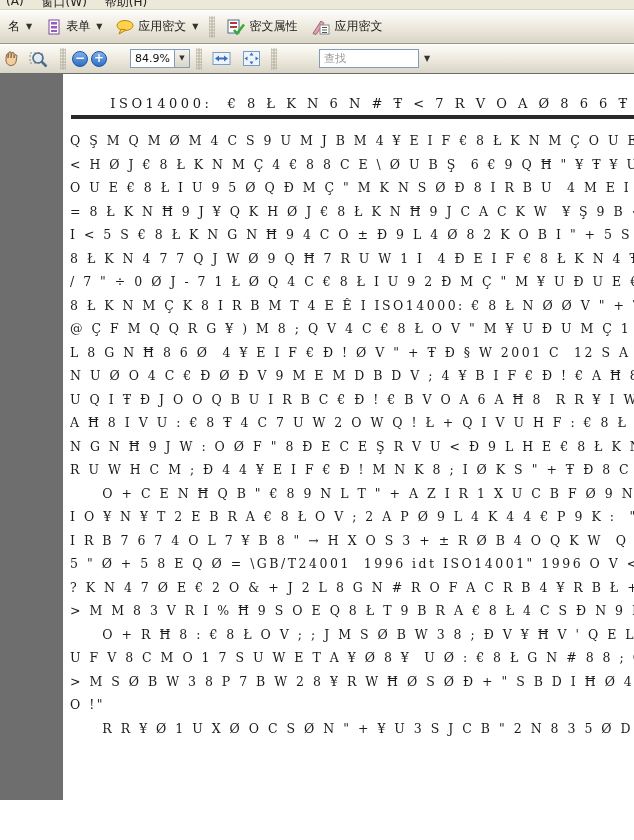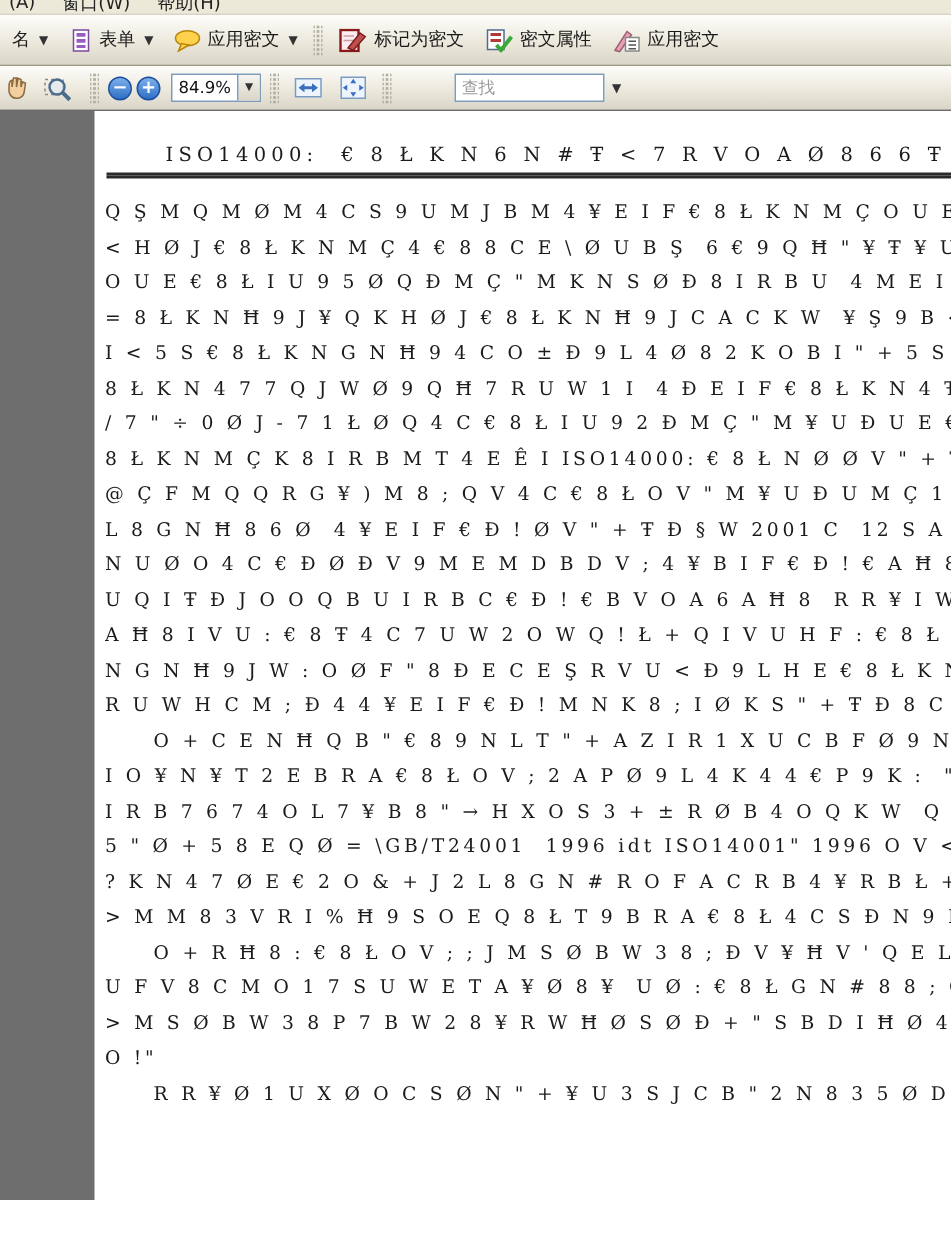--- a/index.html
+++ b/index.html
@@ -80,31 +80,20 @@
             <ellipse cx="9" cy="6.5" rx="8" ry="5" fill="#ffd24d" stroke="#b8860b"></ellipse>
             <path d="M5 10 L3 15 L10 11 Z" fill="#ffd24d" stroke="#b8860b"></path>
           </svg>
       </span>
       <span>应用密文</span>
       <span class="dd">▼</span>
     </div>
 
     <div class="grip"></div>
 
-    <div class="tbtn">
-      <span>
-        <svg width="19" height="16" viewBox="0 0 19 16">
-            <rect x="1" y="1" width="12" height="14" fill="#fceef0" stroke="#8b1a1a" stroke-width="1.6"></rect>
-            <line x1="3" y1="5" x2="10" y2="5" stroke="#cf9d9d"></line>
-            <line x1="3" y1="8" x2="10" y2="8" stroke="#cf9d9d"></line>
-            <path d="M6 13 L14 3 L17.5 5.5 L9.5 14.5 Z" fill="#c0504d" stroke="#7a1f1f"></path>
-          </svg>
-      </span>
-      <span>标记为密文</span>
-    </div>
 
     <div class="tbtn">
       <span>
         <svg width="19" height="16" viewBox="0 0 19 16">
             <rect x="2" y="1" width="11" height="13" fill="#fff" stroke="#4f6b8f"></rect>
             <rect x="4" y="3" width="7" height="2" fill="#b03a3a"></rect>
             <rect x="4" y="7" width="7" height="2" fill="#b03a3a"></rect>
             <path d="M8 11 L11 14.5 L18 5.5" stroke="#3aa83a" stroke-width="2.6" fill="none"></path>
           </svg>
       </span>
@@ -144,21 +133,21 @@
             <line x1="12.6" y1="11.6" x2="17.5" y2="16.5" stroke="#4a6b8a" stroke-width="2.6"></line>
           </svg>
       </span>
     </div>
 
     <div class="grip"></div>
 
     <div class="circle-btn">−</div>
     <div class="circle-btn">+</div>
 
-    <div class="combo" style="margin-left:4px;align-items:center;">
+    <div class="combo" style="margin-left:20px;align-items:center;">
       <span class="combo-value">84.9%</span>
       <span class="combo-arrow">▼</span>
     </div>
 
     <div class="grip"></div>
 
     <div class="tbtn" style="padding:2px 3px;">
       <span>
         <svg width="19" height="17" viewBox="0 0 19 17">
             <rect x="1" y="2.5" width="17" height="12" fill="#eef4fb" stroke="#7a9cc4"></rect>

